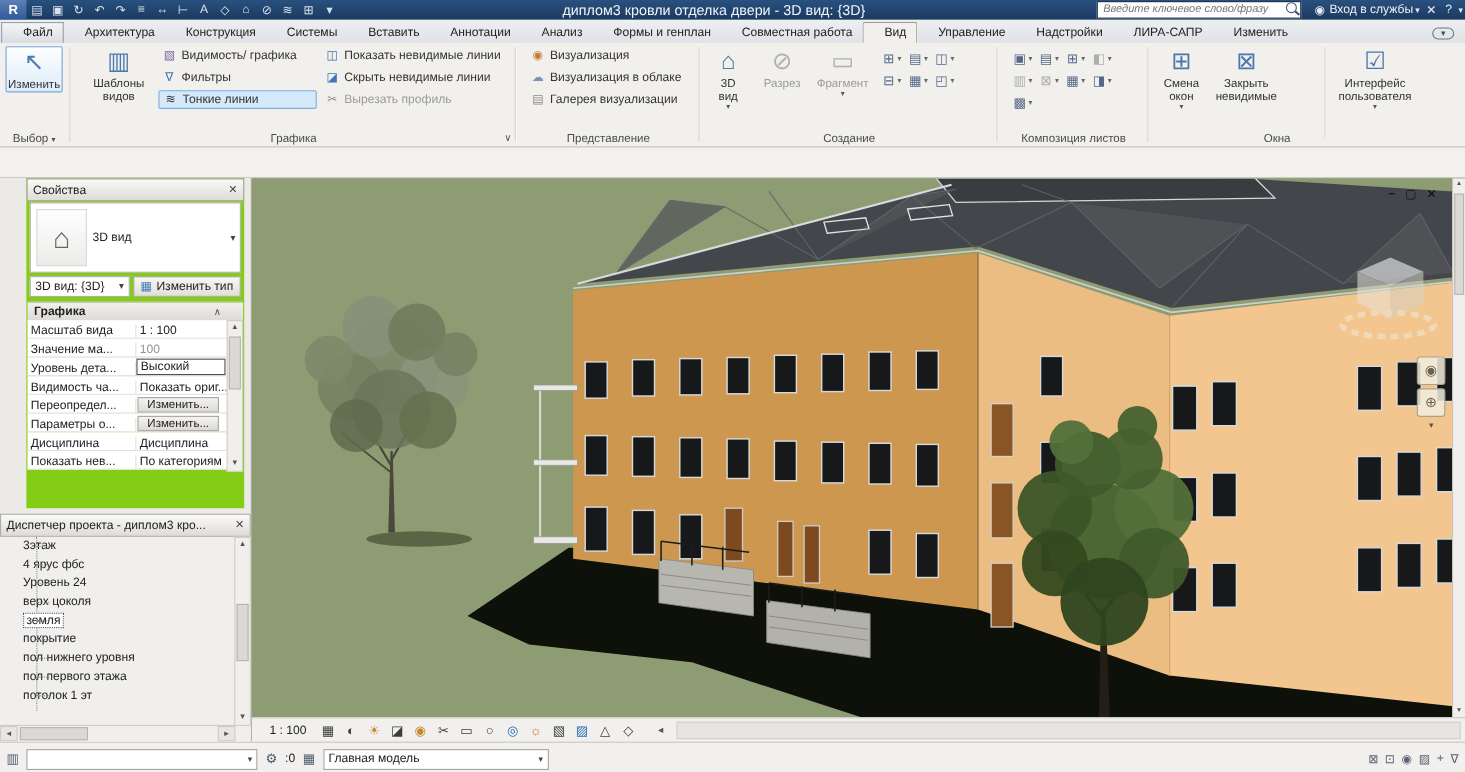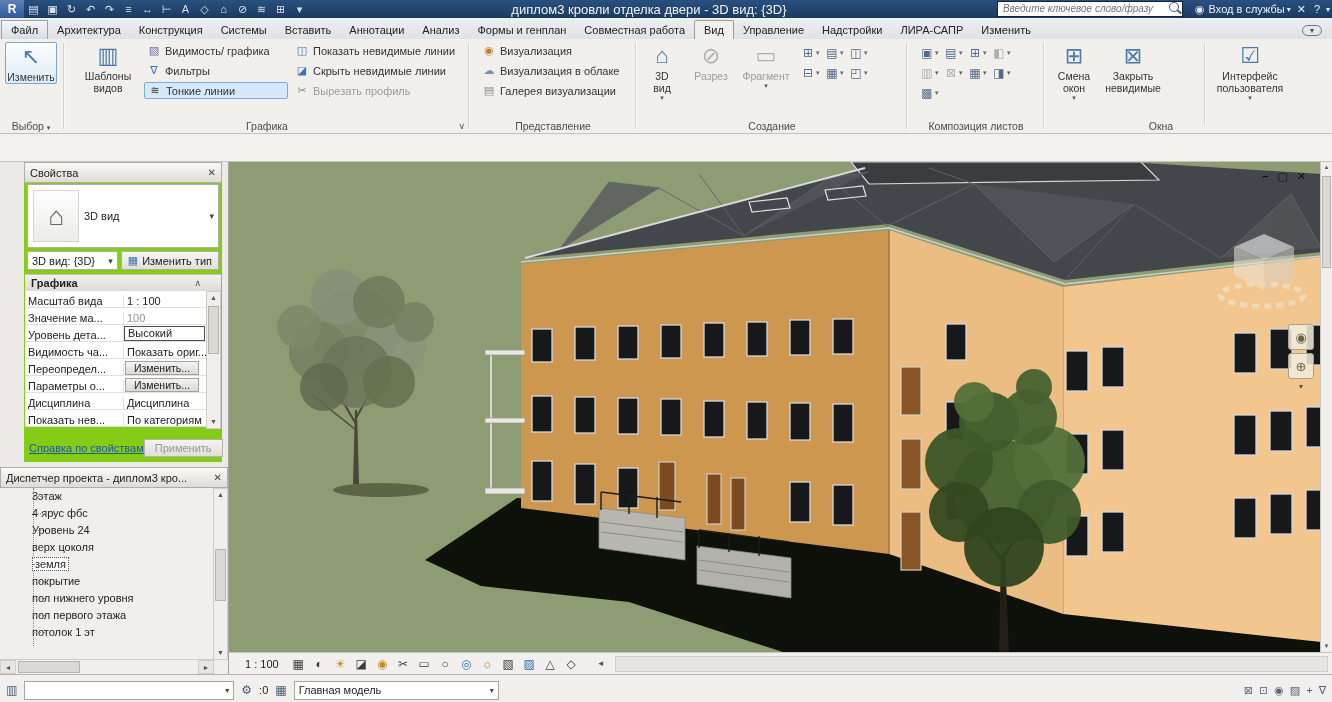--- a/index.html
+++ b/index.html
@@ -16,21 +16,21 @@
   .searchbox{display:flex;align-items:flex-start;background:#fff;border:1px solid #0d2540;height:14px;width:178px;margin:0 8px;padding:0 3px;}
   .searchbox input{border:none;outline:none;flex:1;font-size:10px;font-style:italic;color:#555;
                    font-family:"Liberation Sans","DejaVu Sans",sans-serif;background:transparent;}
   .lens{width:8px;height:8px;border:1.5px solid #4a5a6e;border-radius:50%;position:relative;flex:0 0 auto;}
   .lens::after{content:"";position:absolute;width:5px;height:1.5px;background:#4a5a6e;right:-4px;bottom:-1px;transform:rotate(40deg);}
   .tbi{margin:0 4px;font-size:11px;color:#e6ecf5;}
   .tbi.sm{font-size:8px;margin:0 2px;}
   .tbtxt{font-size:11px;color:#eef2f8;white-space:nowrap;}
   
   .tabrow{height:21px;background:linear-gradient(#edeff1,#dfe2e6);display:flex;align-items:flex-end;flex:0 0 auto;}
-  .tab{padding:3px 9px 3px 9px;white-space:nowrap;color:#222;cursor:default;margin-top:20px;}
+  .tab{padding:3px 9px 3px 19px;white-space:nowrap;color:#222;cursor:default;margin-top:20px;}
   .tab.file{background:linear-gradient(#f4f5f6,#d9dde2);border:1px solid #9aa0a8;border-bottom:none;margin-left:1px;}
   .tab.active{background:#f1f0ed;border:1px solid #9d9a95;border-bottom:none;border-radius:2px 2px 0 0;}
   .ribopts{margin-left:auto;margin-right:10px;border:1px solid #6b7789;border-radius:8px;
            padding:0 7px;font-size:8px;color:#44506a;margin-bottom:3px;}
   
   .ribbon{height:94px;position:relative;background:#f1f0ed;border-bottom:1px solid #c4c1bc;flex:0 0 auto;}
   .psep{position:absolute;top:4px;height:86px;width:1px;background:#d6d3ce;border-right:1px solid #fbfaf8;}
   .panel{position:absolute;top:0;height:94px;}
   .plabel{position:absolute;bottom:1px;left:0;right:0;text-align:center;font-size:10.5px;color:#4c4c4c;white-space:nowrap;}
   .bigbtn{position:absolute;top:3px;text-align:center;font-size:10.5px;color:#333;line-height:12px;cursor:default;}
@@ -87,21 +87,21 @@
   .vscroll{position:absolute;width:13px;background:#f0efec;border:1px solid #d0cdc8;}
   .vscroll .sarr{height:12px;text-align:center;font-size:7px;color:#555;line-height:12px;}
   .vscroll .sthumb{position:absolute;left:1px;right:1px;background:#dcd9d4;border:1px solid #b8b5b0;}
   .pfoot{position:absolute;left:5px;right:5px;bottom:5px;display:flex;justify-content:space-between;align-items:center;}
   .plink{color:#1f55a5;text-decoration:underline;white-space:nowrap;}
   .pbtn{color:#9a9894;background:linear-gradient(#f5f4f2,#e0deda);border:1px solid #b5b2ad;padding:2px 10px;}
   
   .browser{position:absolute;left:0;top:305px;right:0;bottom:0;background:#f0efed;}
   .tree{position:absolute;left:0;right:14px;top:21px;bottom:14px;overflow:hidden;}
   .tree::before{content:"";position:absolute;left:33px;top:0;height:158px;border-left:1px dotted #8a8a8a;}
-  .titem{position:relative;height:17px;line-height:17px;padding-left:32px;white-space:nowrap;color:#222;}
+  .titem{position:relative;height:17px;line-height:17px;padding-left:21px;white-space:nowrap;color:#222;}
   .titem::before{content:"";position:absolute;left:33px;top:8px;width:12px;border-top:1px dotted #8a8a8a;}
   .titem.sel span{border:1px dotted #555;background:#fff;padding:0 2px;}
   .hscroll{position:absolute;left:0;right:14px;bottom:0;height:14px;background:#f0efec;border-top:1px solid #d0cdc8;display:flex;}
   .hscroll .harr{width:14px;text-align:center;font-size:7px;line-height:14px;color:#555;background:#e8e6e2;border:1px solid #cfccc7;}
   .hscroll .htrack{flex:1;position:relative;}
   .hscroll .hthumb{position:absolute;left:2px;top:1px;bottom:1px;width:60px;background:#dcd9d4;border:1px solid #b8b5b0;}
   
   .viewport{position:absolute;left:229px;top:0;width:1103px;height:490px;background:#8d9c72;overflow:hidden;}
   .vwin{position:absolute;top:8px;right:26px;display:flex;gap:9px;color:#111;font-size:11px;font-weight:bold;}
   .navbar{position:absolute;right:18px;top:162px;display:flex;flex-direction:column;gap:3px;align-items:center;}
@@ -429,24 +429,20 @@
           <div class="prow">
               <span class="pn">Показать нев...</span>
               <span class="pv">По категориям</span>
             </div>
         </div>
         <div class="vscroll" style="right:1px;top:129px;height:136px;">
           <div class="sarr">▲</div>
           <div class="sthumb" style="top:14px;height:46px;"></div>
           <div class="sarr" style="position:absolute;bottom:0;left:0;right:0;">▼</div>
         </div>
-        <div class="pfoot">
-          <span class="plink">Справка по свойствам</span>
-          <span class="pbtn">Применить</span>
-        </div>
       </div>
 
       <div class="browser">
         <div class="phead">
           <span>Диспетчер проекта - диплом3 кро...</span>
           <span class="x">✕</span>
         </div>
         <div class="tree">
           <div class="titem"><span>3этаж</span></div>
           <div class="titem"><span>4 ярус фбс</span></div>

